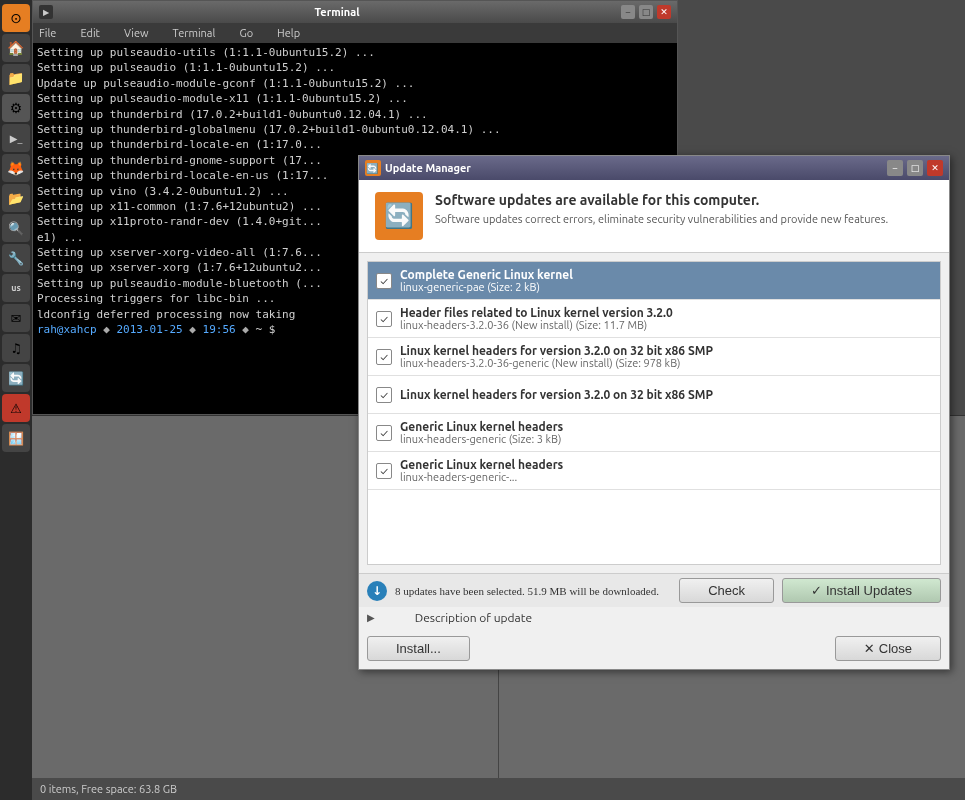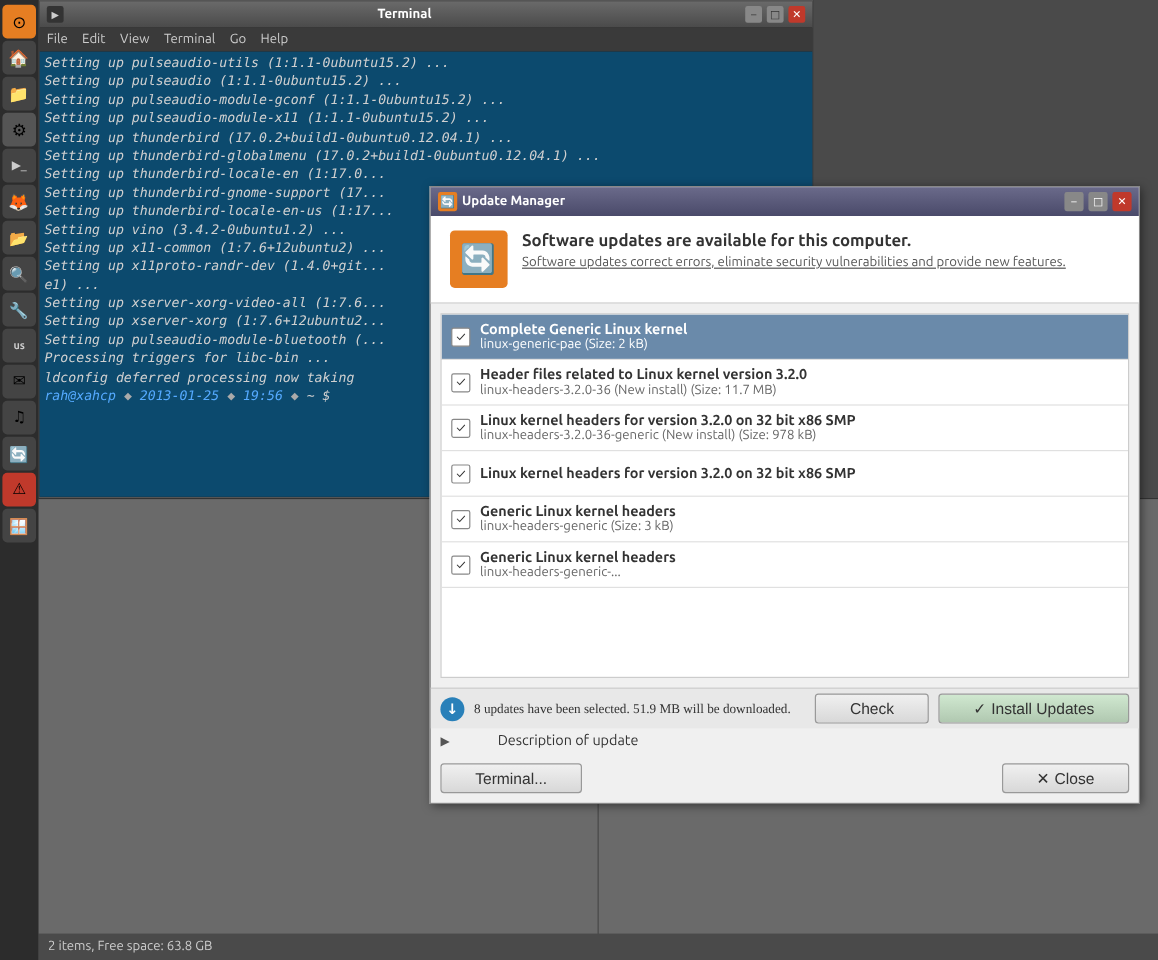--- a/index.html
+++ b/index.html
@@ -101,39 +101,38 @@
     .win-min { background: #888; color: #333; }
     .win-max { background: #888; color: #333; }
     .win-close { background: #c0392b; color: #fff; }
 
     .terminal-menubar {
       background: #3a3a3a;
       height: 20px;
       display: flex;
       align-items: center;
       padding: 0 6px;
-      gap: 12px;
+      gap: 24px;
     }
 
     .terminal-menubar span {
       color: #ccc;
       font-size: 11px;
       cursor: pointer;
     }
 
     .terminal-content {
       flex: 1;
-      background: #0c4a6e;
+      background: #000000;
       color: #d0d0d0;
       font-family: 'DejaVu Sans Mono', 'Courier New', monospace;
       font-size: 11px;
       padding: 2px 4px;
       overflow: hidden;
       line-height: 1.4;
-      font-style: italic;
     }
 
     .terminal-line { white-space: nowrap; }
     .term-prompt { color: #5af; }
     .term-date { color: #5af; }
     .term-diamond { color: #aaa; }
     .term-home { color: #d0d0d0; }
 
     
     .update-dialog {
@@ -219,21 +218,20 @@
       font-size: 14px;
       font-weight: bold;
       color: #333;
       margin-bottom: 4px;
     }
 
     .dialog-header-text p {
       font-size: 11px;
       color: #555;
       line-height: 1.4;
-      text-decoration: underline;
     }
 
     
     .updates-list-container {
       flex: 1;
       background: #fff;
       border: 1px solid #ccc;
       margin: 8px;
       overflow: hidden;
       display: flex;
@@ -430,21 +428,21 @@
     <span>File</span>
     <span>Edit</span>
     <span>View</span>
     <span>Terminal</span>
     <span>Go</span>
     <span>Help</span>
   </div>
   <div class="terminal-content" id="terminal-lines">
   <div class="terminal-line">Setting up pulseaudio-utils (1:1.1-0ubuntu15.2) ...</div>
       <div class="terminal-line">Setting up pulseaudio (1:1.1-0ubuntu15.2) ...</div>
-      <div class="terminal-line">Setting up pulseaudio-module-gconf (1:1.1-0ubuntu15.2) ...</div>
+      <div class="terminal-line">Update up pulseaudio-module-gconf (1:1.1-0ubuntu15.2) ...</div>
       <div class="terminal-line">Setting up pulseaudio-module-x11 (1:1.1-0ubuntu15.2) ...</div>
       <div class="terminal-line">Setting up thunderbird (17.0.2+build1-0ubuntu0.12.04.1) ...</div>
       <div class="terminal-line">Setting up thunderbird-globalmenu (17.0.2+build1-0ubuntu0.12.04.1) ...</div>
       <div class="terminal-line">Setting up thunderbird-locale-en (1:17.0...</div>
       <div class="terminal-line">Setting up thunderbird-gnome-support (17...</div>
       <div class="terminal-line">Setting up thunderbird-locale-en-us (1:17...</div>
       <div class="terminal-line">Setting up vino (3.4.2-0ubuntu1.2) ...</div>
       <div class="terminal-line">Setting up x11-common (1:7.6+12ubuntu2) ...</div>
       <div class="terminal-line">Setting up x11proto-randr-dev (1.4.0+git...</div>
       <div class="terminal-line">e1) ...</div>
@@ -527,30 +525,30 @@
       <span>Install Updates</span>
     </button>
   </div>
 
   <div class="desc-section">
     <span class="desc-triangle">▶</span>
     <span class="desc-label">Description of update</span>
   </div>
 
   <div class="dialog-footer">
-    <button class="btn">Terminal...</button>
+    <button class="btn">Install...</button>
     <button class="btn">
       <span>✕</span>
       <span>Close</span>
     </button>
   </div>
 </div>
 
 <div class="file-manager">
   <div class="file-manager-content">
     <div class="file-pane"></div>
     <div class="file-pane-right"></div>
   </div>
 </div>
 
 <div class="file-status">
-  <span>2 items, Free space: 63.8 GB</span>
+  <span>0 items, Free space: 63.8 GB</span>
 </div>
 
 </body></html>

